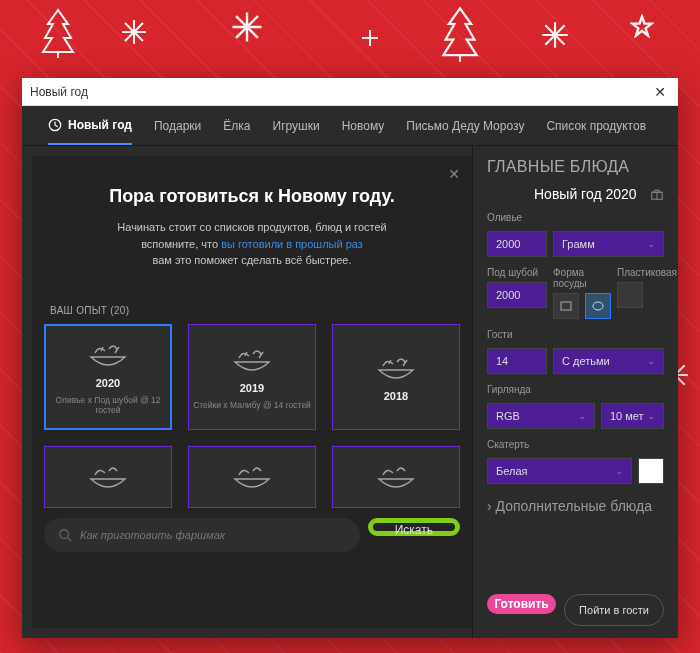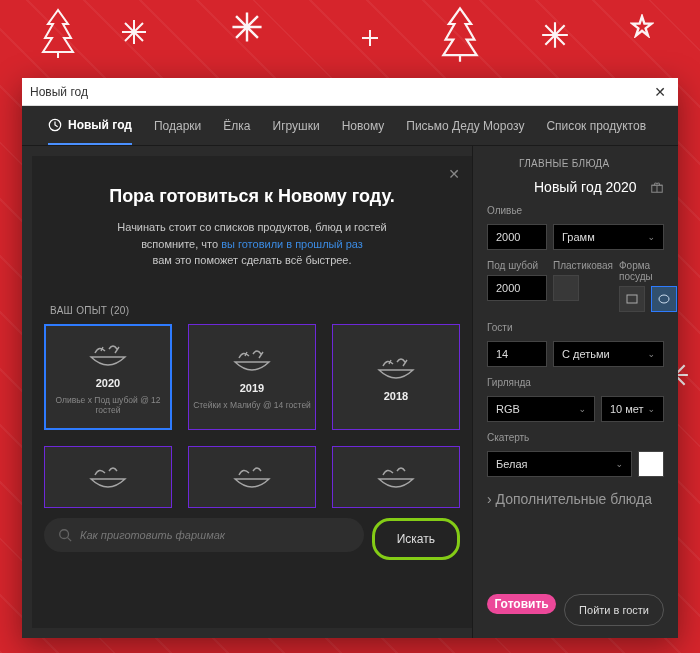--- a/index.html
+++ b/index.html
@@ -62,36 +62,36 @@
   .searchbar {
     margin:10px 12px; display:flex; gap:8px; 
   }
   .searchbar .field {
     flex:1; background:#2e2e2e; border-radius:18px; height:34px;
     display:flex; align-items:center; gap:8px; padding:0 14px;
     color:#777; font-style:italic; font-size:11px;
   }
   .searchbar .field .mag { width:14px; height:14px; opacity:0.6; }
   .searchbar .btn {
-    border:3px solid #84cc16; color:#ddd; background:transparent;
-    border-radius:18px; height:42px; padding:0 22px; font-size:12px; cursor:pointer;
+    border:5px solid #84cc16; color:#ddd; background:transparent;
+    border-radius:18px; height:18px; padding:0 22px; font-size:12px; cursor:pointer;
   }
   .right {
     width:206px; padding:12px 14px; font-size:11px; color:#ccc;
     display:flex; flex-direction:column; gap:8px;
     border-left:1px solid #1a1a1a;
   }
-  .panel-title { color:#aaa; font-size:10px; letter-spacing:0.3px; margin-bottom:2px;margin-left:32px; }
+  .panel-title { color:#aaa; font-size:16px; letter-spacing:0.3px; margin-bottom:2px; }
   .doc-name-row { display:flex; align-items:center; gap:6px;margin-left:47px; }
   .doc-name { color:#fff; font-size:14px; flex:1; }
   .gift-ic { width:14px; height:14px; opacity:0.7; }
   .fld-label { color:#999; font-size:10px; margin-top:2px; }
   .row { display:flex; gap:6px; }
   .inp, .sel {
-    background:#000000; border:1px solid #444; color:#ddd;
+    background:#4c1d95; border:1px solid #444; color:#ddd;
     height:26px; font-size:11px; padding:11px 8px; display:flex; align-items:center;
     justify-content:space-between;
   }
   .inp { width:60px; }
   .sel { flex:1; }
   .chev { color:#888; font-size:9px; }
   .icon-sq {
     width:26px; height:26px; background:#383838; border:1px solid #444;
     display:flex; align-items:center; justify-content:center;
   }
@@ -262,39 +262,39 @@
             <span>Грамм</span>
               <span class="chev">⌄</span>
           </div>
         </div>
 
         <div class="col3">
           <div class="lblcol" style="width:60px">
             <div class="fld-label">Под шубой</div>
             <div class="inp">2000</div>
           </div>
-          <div class="lblcol">
-            <div class="fld-label">Пластиковая</div>
-            <div class="chk"></div>
-          </div>
           <div class="lblcol" style="flex:1">
             <div class="fld-label">Форма посуды</div>
             <div class="row">
               <div class="icon-sq">
                 <svg width="14" height="14" viewBox="0 0 14 14" stroke="#aaa" fill="none">
                     <rect x="2" y="3" width="10" height="8"></rect>
                   </svg>
               </div>
               <div class="icon-sq sel-on">
                 <svg width="14" height="14" viewBox="0 0 14 14" stroke="#cde" fill="none">
                     <ellipse cx="7" cy="7" rx="5" ry="4"></ellipse>
                   </svg>
               </div>
             </div>
           </div>
+          <div class="lblcol">
+            <div class="fld-label">Пластиковая</div>
+            <div class="chk"></div>
+          </div>
         </div>
 
         <div class="fld-label">Гости</div>
         <div class="row">
           <div class="inp">14</div>
           <div class="sel">
             <span>С детьми</span>
               <span class="chev">⌄</span>
           </div>
         </div>

